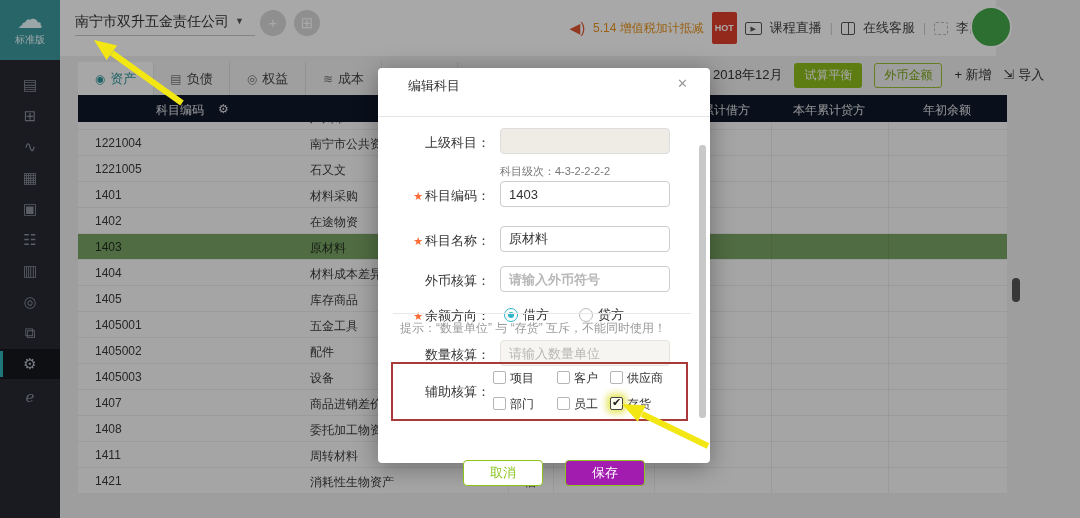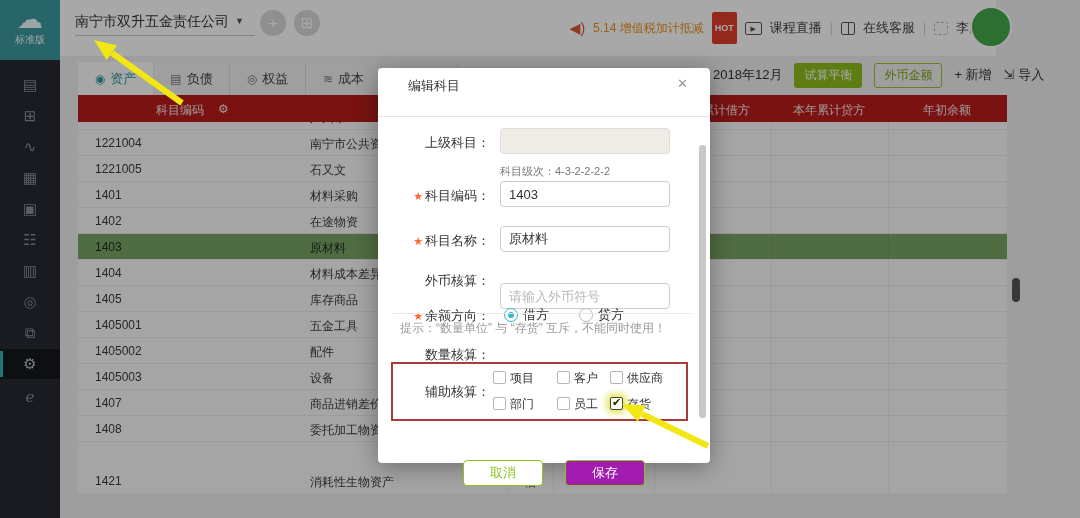--- a/index.html
+++ b/index.html
@@ -39,21 +39,21 @@
   .tab .t-icon { font-size:12px; color:#777; }
   .tab.active { background:#fdfdfd; color:#2f969b; border-right-color:#e6e6e6; }
   .tab.active .t-icon { color:#2f969b; }
   .toolbar { position:absolute; left:700px; top:62px; height:26px; display:flex; align-items:center; gap:12px; z-index:4; }
   .period { font-size:13px; color:#333; }
   .btn-trial { background:#8ebc1c; color:#fff; border:none; font-size:12px; padding:4px 10px; border-radius:3px; font-family:inherit; }
   .btn-fc { background:transparent; color:#7da818; border:1px solid #9cc132; font-size:12px; padding:3px 9px; border-radius:3px; font-family:inherit; }
   .btn-add,.btn-import { background:none; border:none; font-size:13px; color:#333; font-family:inherit; }
 
   
-  .thead { position:absolute; left:78px; top:95px; width:929px; height:27px; background:#b91c1c; color:rgba(255,255,255,.88); font-size:12px; z-index:3;padding-left:11px; }
+  .thead { position:absolute; left:78px; top:95px; width:929px; height:27px; background:#0f172a; color:rgba(255,255,255,.88); font-size:12px; z-index:3;padding-left:11px; }
   .thead span { position:absolute; top:7px; }
   .th-code { left:78px; }
   .th-gear { left:140px; top:6px; font-size:12px; }
   .th-debit { left:600px; }
   .th-credit { left:715px; }
   .th-initial { left:845px; }
   .tcard { position:absolute; left:78px; top:122px; width:929px; height:371px; background:#fbfbfb; overflow:hidden; z-index:2; }
   .trow { position:absolute; left:0; width:929px; height:26px; border-bottom:1px solid #ececec; font-size:12px; color:#3a3a3a; background:#fbfbfb; }
   .trow.sel { background:#7aa465; color:#1f2a1c; }
   .trow .c-code { position:absolute; left:17px; top:6px; }
@@ -174,20 +174,25 @@
   <span class="th-debit">本年累计借方</span>
   <span class="th-credit">本年累计贷方</span>
   <span class="th-initial">年初余额</span>
 </div>
 <div class="tcard">
     <div class="trow" style="top: 346px;">
       <span class="c-code">1421</span>
       <span class="c-name">消耗性生物资产</span>
       <span class="c-dir">借</span>
     </div>
+    <div class="trow" style="top: 320px;">
+      <span class="c-code">1411</span>
+      <span class="c-name">周转材料</span>
+      <span class="c-dir"></span>
+    </div>
     <div class="trow" style="top: 294px;">
       <span class="c-code">1408</span>
       <span class="c-name">委托加工物资</span>
       <span class="c-dir"></span>
     </div>
     <div class="trow" style="top: 268px;">
       <span class="c-code">1407</span>
       <span class="c-name">商品进销差价</span>
       <span class="c-dir"></span>
     </div>
@@ -268,30 +273,31 @@
 
   <span class="m-hint" style="top:96px">科目级次：4-3-2-2-2-2</span>
 
   <span class="m-label" style="left:22px; top:119px"><span class="m-star">★</span><span>科目编码：</span></span>
   <input class="m-input" style="top: 113px;" readonly="" value="1403">
 
   <span class="m-label" style="left:22px; top:164px"><span class="m-star">★</span><span>科目名称：</span></span>
   <input class="m-input" style="top: 158px;" readonly="" value="原材料">
 
   <span class="m-label" style="left:22px; top:204px">外币核算：</span>
-  <input class="m-input" style="top: 215px;" readonly="" placeholder="请输入外币符号">
+  <input class="m-input" style="top: 198px; font-weight: bold;" readonly="" placeholder="请输入外币符号">
 
   <span class="m-label" style="left:22px; top:239px"><span class="m-star">★</span><span>余额方向：</span></span>
   <span style="position:absolute; left:126px; top:237px"><span class="radio on"></span><span class="radio-label">借方</span></span>
   <span style="position:absolute; left:201px; top:237px"><span class="radio"></span><span class="radio-label">贷方</span></span>
 
   <div class="m-div" style="top:245px"></div>
   <span class="m-tip" style="top:252px">提示：“数量单位” 与 “存货” 互斥，不能同时使用！</span>
 
   <span class="m-label" style="left:22px; top:278px">数量核算：</span>
+  <input class="m-input qty" style="top: 272px;" readonly="" placeholder="请输入数量单位">
 
   <span class="m-label" style="left:22px; top:315px">辅助核算：</span>
   <div class="aux-grid">
     <span><span class="cb"></span><span class="cb-label">项目</span></span>
     <span><span class="cb"></span><span class="cb-label">客户</span></span>
     <span><span class="cb"></span><span class="cb-label">供应商</span></span>
     <span><span class="cb"></span><span class="cb-label">部门</span></span>
     <span><span class="cb"></span><span class="cb-label">员工</span></span>
     <span><span class="cb on"></span><span class="cb-label">存货</span></span>
   </div>

